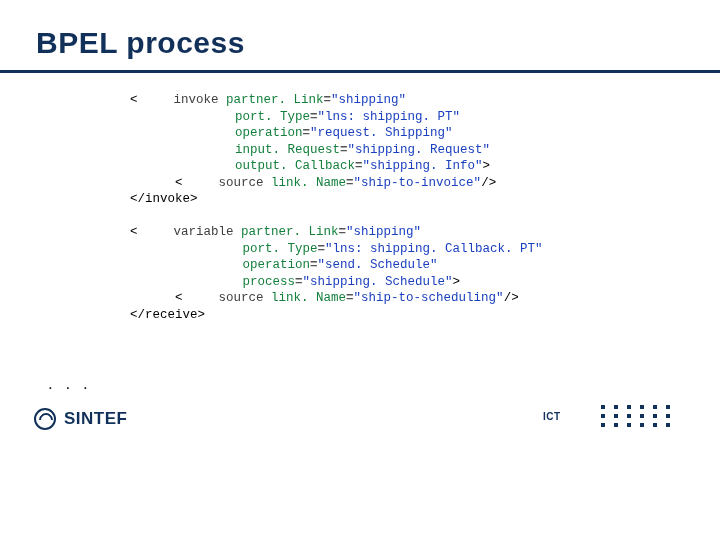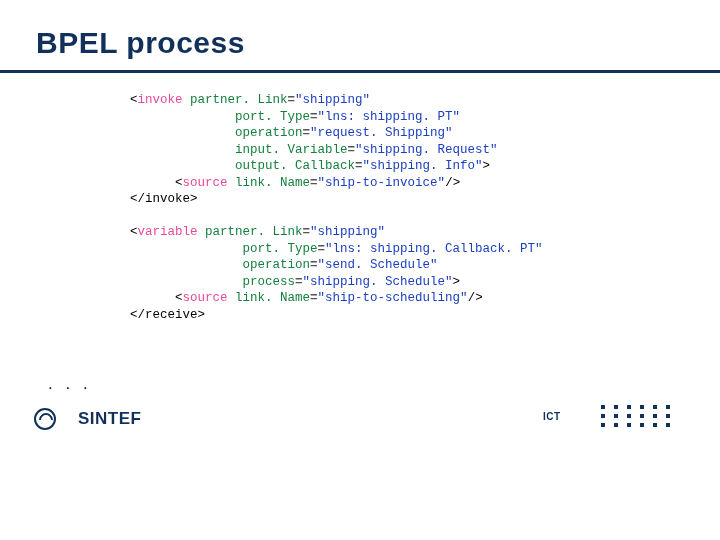--- a/index.html
+++ b/index.html
@@ -1,46 +1,46 @@
 <!DOCTYPE html>
 <html><head>
 <meta charset="utf-8">
 <style>
   * { margin: 0; padding: 0; box-sizing: border-box; }
   html, body { width: 720px; height: 540px; background: #fff; font-family: Arial, sans-serif; overflow: hidden; }
   .slide { position: relative; width: 720px; height: 448px; }
   .title { position: absolute; left: 36px; top: 26px; font-size: 30px; font-weight: bold; color: #12315a; letter-spacing: 0.5px; }
   .title-underline { position: absolute; left: 0; top: 70px; width: 720px; height: 3px; background: #12315a; }
   .code-block { position: absolute; left: 130px; top: 92px; font-family: "Courier New", monospace; font-size: 12.5px; line-height: 1.32; white-space: pre; color: #000; }
-  .kw { color: #ec4899; }
+  .kw { color: #404040; margin-left: 36px; }
   .attr-name { color: #15803d; }
   .op { color: #555; font-weight: bold; }
   .str { color: #1a3fbf; }
   .ellipsis { position: absolute; left: 48px; top: 374px; font-family: Arial, sans-serif; font-size: 17px; color: #111; letter-spacing: 4px; }
   .footer-bar { position: absolute; left: 0; bottom: 0; width: 720px; height: 46px; background: #fff; }
-  .logo { position: absolute; left: 34px; bottom: 18px; display: flex; align-items: center; gap: 22px; }
+  .logo { position: absolute; left: 34px; bottom: 18px; display: flex; align-items: center; gap: 8px; }
   .logo-mark { width: 22px; height: 22px; border: 2.5px solid #12315a; border-radius: 50%; position: relative; }
   .logo-mark::before { content: ""; position: absolute; left: 3px; top: 3px; width: 10px; height: 10px; border: 2px solid #12315a; border-right-color: transparent; border-bottom-color: transparent; border-radius: 50%; transform: rotate(45deg); }
   .logo-text { font-size: 17px; font-weight: bold; color: #12315a; letter-spacing: 0.5px; }
   .footer-label { position: absolute; left: 495px; bottom: 26px; font-size: 10px; color: #12315a; font-weight: bold; letter-spacing: 0.5px; margin-left: 48px; }
   .dot-grid { position: absolute; right: 46px; bottom: 18px; display: grid; grid-template-columns: repeat(6, 8px); grid-template-rows: repeat(3, 7px); gap: 2px 5px; }
   .dot-grid span { width: 4px; height: 4px; background: #12315a; display: block; }
 </style>
 </head>
 <body>
 
 <div class="slide">
 
   <div class="title">BPEL process</div>
   <div class="title-underline"></div>
 
   <div class="code-block"><span>&lt;</span><span class="kw">invoke</span> <span class="attr-name">partner. Link</span><span class="op">=</span><span class="str">"shipping"</span>
               <span class="attr-name">port. Type</span><span class="op">=</span><span class="str">"lns: shipping. PT"</span>
               <span class="attr-name">operation</span><span class="op">=</span><span class="str">"request. Shipping"</span>
-              <span class="attr-name">input. Variable</span><span class="op">=</span><span class="str">"shipping. Request"</span>
+              <span class="attr-name">input. Request</span><span class="op">=</span><span class="str">"shipping. Request"</span>
               <span class="attr-name">output. Callback</span><span class="op">=</span><span class="str">"shipping. Info"</span><span>&gt;</span>
       <span>&lt;</span><span class="kw">source</span> <span class="attr-name">link. Name</span><span class="op">=</span><span class="str">"ship-to-invoice"</span><span>/&gt;</span>
 <span>&lt;/invoke&gt;</span>
 
 <span>&lt;</span><span class="kw">variable</span> <span class="attr-name">partner. Link</span><span class="op">=</span><span class="str">"shipping"</span>
                <span class="attr-name">port. Type</span><span class="op">=</span><span class="str">"lns: shipping. Callback. PT"</span>
                <span class="attr-name">operation</span><span class="op">=</span><span class="str">"send. Schedule"</span>
                <span class="attr-name">process</span><span class="op">=</span><span class="str">"shipping. Schedule"</span><span>&gt;</span>
       <span>&lt;</span><span class="kw">source</span> <span class="attr-name">link. Name</span><span class="op">=</span><span class="str">"ship-to-scheduling"</span><span>/&gt;</span>
 <span>&lt;/receive&gt;</span></div>

